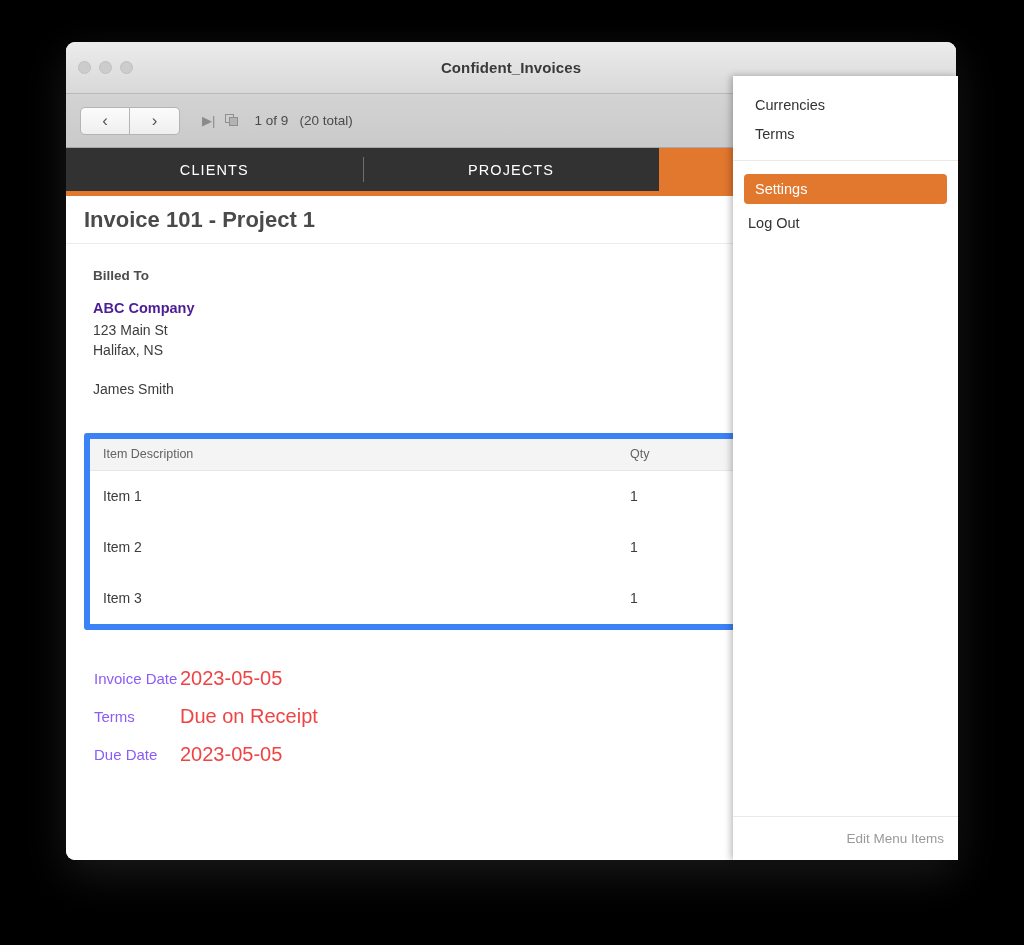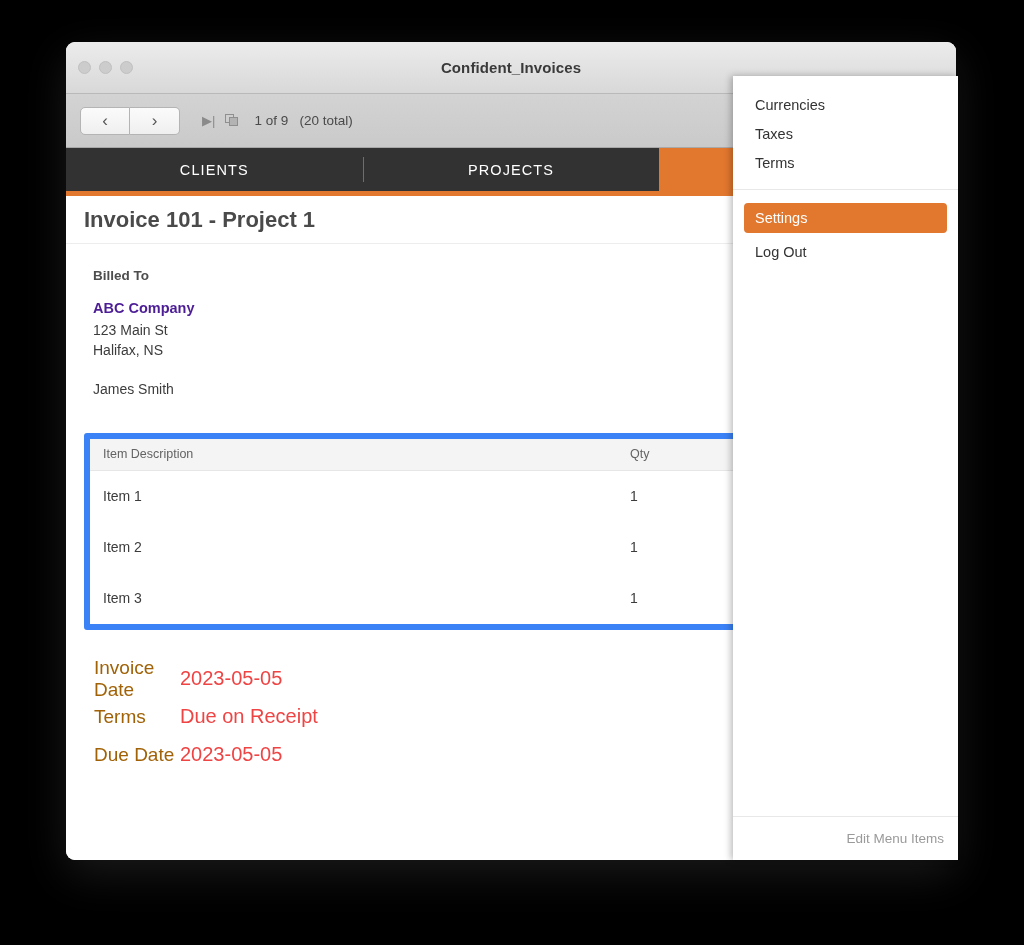--- a/index.html
+++ b/index.html
@@ -218,21 +218,21 @@
   .tbody-row { height: 51px; font-size: 14px; color: #3c3c3c; }
   .c-desc { flex: 0 0 540px; padding-left: 13px; }
   .c-qty  { flex: 0 0 60px; text-align: left; }
   .c-price{ flex: 1; text-align: right; padding-right: 12px; }
 
   
   .meta { margin: 30px 0 0 14px; }
   .meta-row { display: flex; align-items: center; height: 38px; }
   .meta-label {
     width: 100px; padding-left: 14px;
-    font-size: 19px; color: #a16207;
+    font-size: 15px; color: #8b5cf6;
   }
   .meta-value { font-size: 20px; color: #ef4444; text-align: center; }
 
   
   .panel {
     position: absolute;
     left: 733px;
     top: 76px;
     width: 225px;
     height: 784px;
@@ -277,21 +277,21 @@
     height: 1px; background: #e8e8e8; margin: 0 0 13px 0;
   }
   .menu-item.selected {
     background: #e2772e;
     color: #ffffff;
     border-radius: 4px;
     margin: 0 11px;
     padding-left: 11px;
     height: 30px;
   }
-  .menu-group.lower .menu-item:not(.selected) { padding-left: 22px; }
+  .menu-group.lower .menu-item:not(.selected) { padding-left: 15px; }
   .menu-group.lower { margin-top: 0; }
   .menu-group.lower .menu-item.selected + .menu-item { margin-top: 4px; }
 
   .panel-foot {
     height: 44px;
     border-top: 1px solid #e8e8e8;
     display: flex; align-items: center; justify-content: flex-end;
     padding-right: 14px;
     margin-top: 11px;
   }
@@ -397,21 +397,20 @@
       </div>
 
     </div>
   </div>
 
   <div class="panel">
 
     <div class="panel-body">
       <div class="menu-group">
         <div class="menu-item">Currencies</div>
-        <div class="menu-item">Taxes</div>
         <div class="menu-item">Terms</div>
       </div>
       <div class="menu-sep"></div>
       <div class="menu-group lower">
         <div class="menu-item selected">Settings</div>
         <div class="menu-item">Log Out</div>
       </div>
     </div>
 
     <div class="panel-foot">

